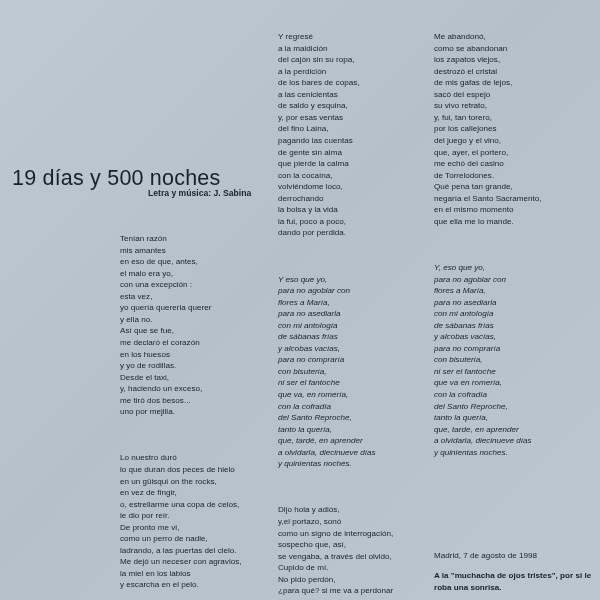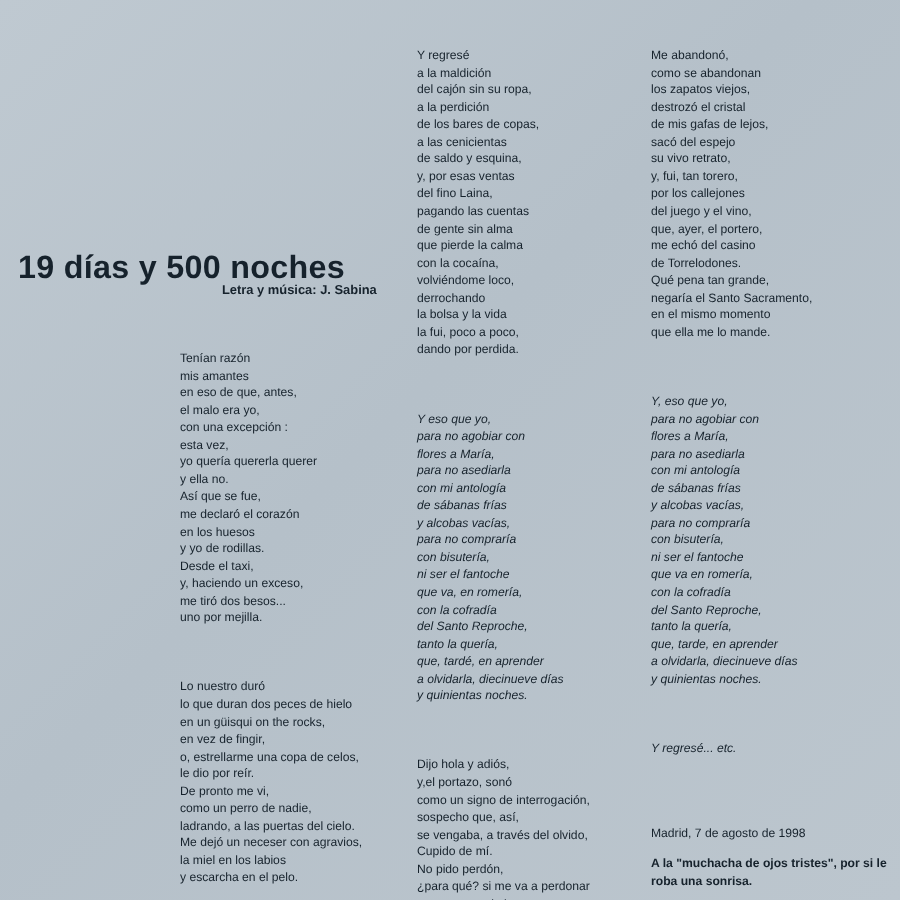--- a/index.html
+++ b/index.html
@@ -33,21 +33,21 @@
     z-index: 1;
     width: 600px;
     height: 600px;
   }
 
   .title {
     position: absolute;
     left: 12px;
     top: 152px;
     font-size: 21.5px;
-    font-weight: bold;
+    font-weight: normal;
     letter-spacing: 0.2px;
     color: #16222c;
     white-space: nowrap;
   }
 
   .credit {
     position: absolute;
     left: 120px;
     top: 188px;
     font-size: 8.6px;
@@ -229,21 +229,20 @@
 para no compraría
 con bisutería,
 ni ser el fantoche
 que va en romería,
 con la cofradía
 del Santo Reproche,
 tanto la quería,
 que, tarde, en aprender
 a olvidarla, diecinueve días
 y quinientas noches.</p>
-      <p class="italic">Y regresé... etc.</p>
     </div>
 
     <div class="dateline">Madrid, 7 de agosto de 1998</div>
 
     <div class="dedication">A la "muchacha de ojos tristes",
 por si le roba una sonrisa.</div>
 
   </div>
 </div>
 

